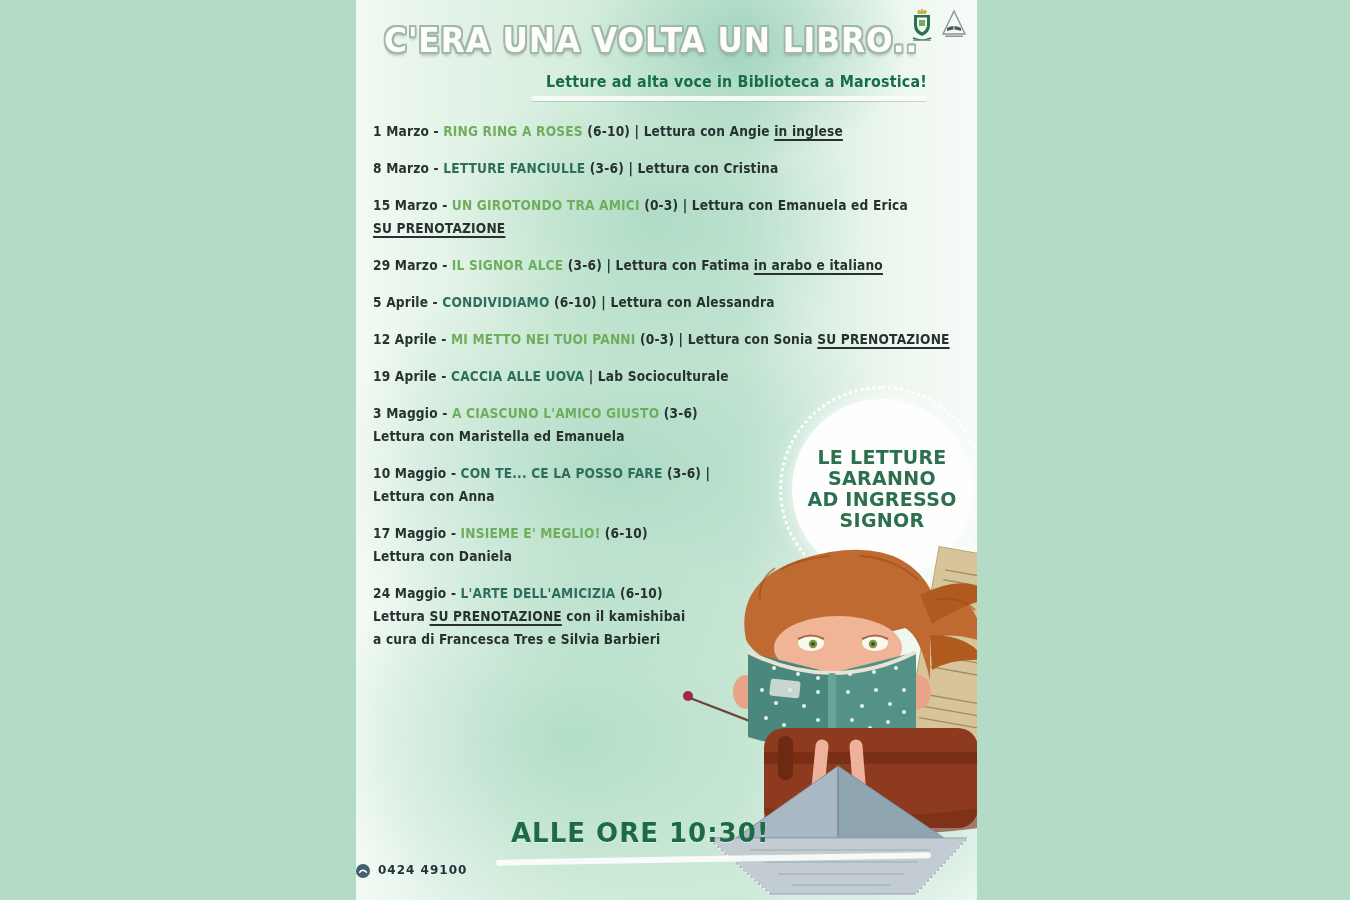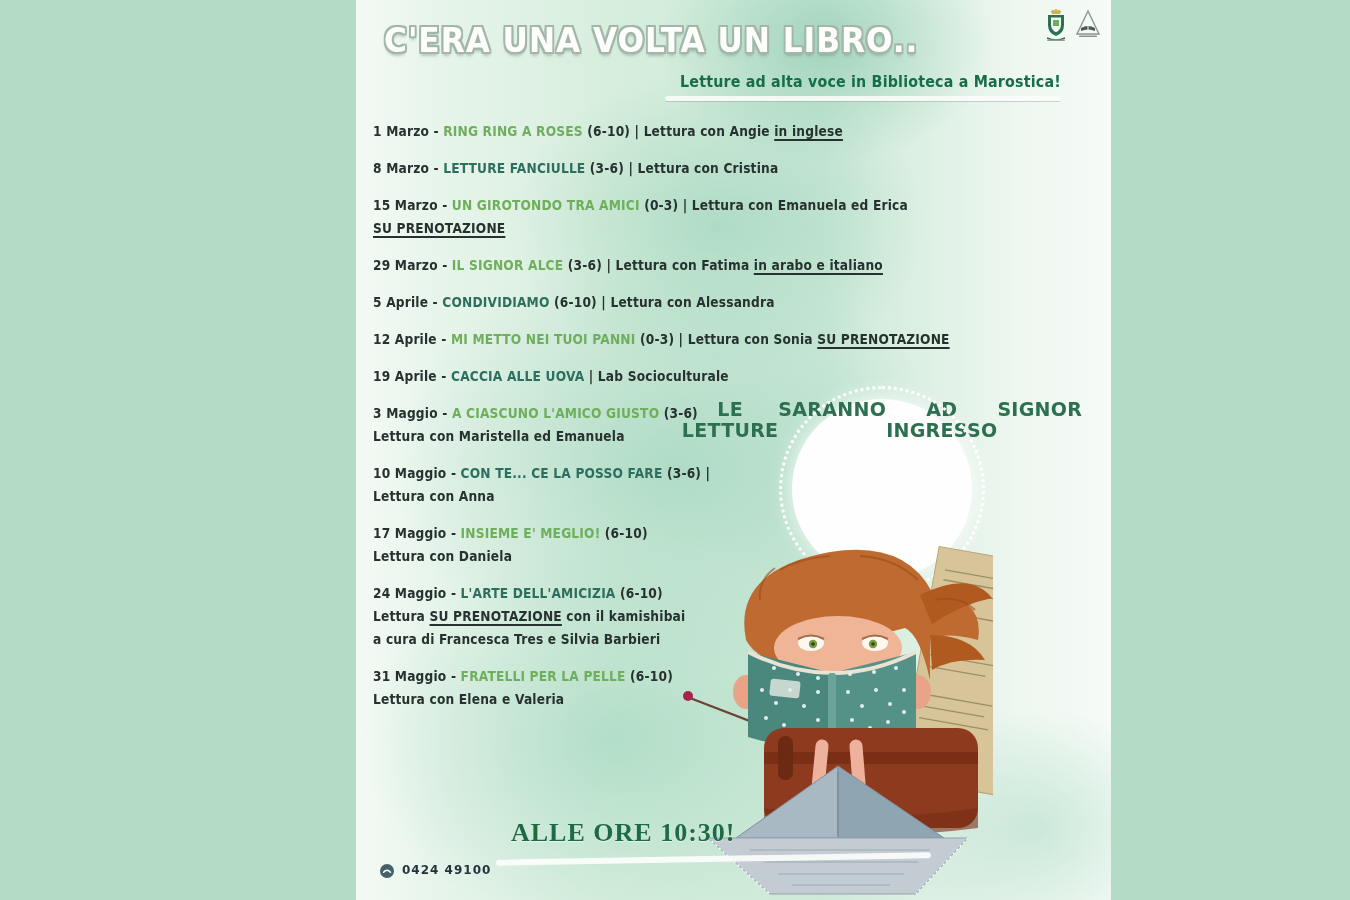--- a/index.html
+++ b/index.html
@@ -1,20 +1,20 @@
 <!DOCTYPE html>
 <html><head>
 <meta charset="utf-8">
 <style>
   * { margin:0; padding:0; box-sizing:border-box; }
   html,body { width:1350px; height:900px; overflow:hidden; }
   body { background:#b3dbc6; font-family:"DejaVu Sans","Liberation Sans",sans-serif; }
   .stage { position:relative; width:1350px; height:900px; }
   .poster {
-    position:absolute; left:356px; top:0; width:755px; height:900px; overflow:hidden;
+    position:absolute; left:356px; top:0; width:621px; height:900px; overflow:hidden;
     background:
       radial-gradient(ellipse 240px 170px at 62% 5%,  rgba(134,199,172,.60), rgba(134,199,172,0) 70%),
       radial-gradient(ellipse 300px 220px at 48% 25%, rgba(146,206,180,.55), rgba(146,206,180,0) 70%),
       radial-gradient(ellipse 390px 300px at 42% 52%, rgba(138,202,176,.50), rgba(138,202,176,0) 72%),
       radial-gradient(ellipse 350px 270px at 34% 82%, rgba(148,208,182,.55), rgba(148,208,182,0) 72%),
       radial-gradient(ellipse 220px 170px at 90% 92%, rgba(148,208,182,.40), rgba(148,208,182,0) 70%),
       linear-gradient(90deg,#f3faf4 0%, #e6f4ea 12%, #d7eedd 34%, #cde9d8 62%, #eef7f0 88%, #f6fbf7 100%);
   }
 
   
@@ -47,44 +47,43 @@
     font-size:13.6px; font-weight:700; letter-spacing:.2px; }
   .seg-date, .seg-plain { color:#273230; }
   .seg-light { color:#6fae5c; }
   .seg-dark  { color:#2e6e5f; }
   .seg-u, .seg-ub { color:#273230; text-decoration:underline; text-decoration-thickness:2px; text-underline-offset:3px; }
 
   
   .badge {
     position:absolute; left:436px; top:399px; width:180px; height:180px; z-index:2;
     background:#fdfefd; border-radius:50%; text-align:center;
-    display:flex; flex-direction:row; justify-content:center;
+    display:flex; flex-direction:column; justify-content:center;
     box-shadow:0 0 24px rgba(255,255,255,.9);
   }
   .badge::before {
     content:""; position:absolute; inset:-13px; border-radius:50%;
     border:3px dotted rgba(255,255,255,.95);
   }
   .badge div { font-size:19px; font-weight:700; line-height:21px; color:#2c7050; letter-spacing:.3px; }
 
   
   .illustration { position:absolute; left:324px; top:540px; width:313px; height:360px; z-index:3; }
 
   
   .time-banner {
     position:absolute; left:155px; top:818px; z-index:5; white-space:nowrap;
     font-size:26px; font-weight:700; color:#1d6b45; letter-spacing:1px;
     text-shadow:0 1px 0 rgba(255,255,255,.5);
-    font-family:Liberation Serif, serif;
   }
   .time-underline {
     position:absolute; left:140px; top:856px; width:435px; height:6px; z-index:5;
     background:rgba(252,253,252,.92); border-radius:3px; transform:rotate(-1deg);
   }
-  .contacts { position:absolute; left:24px; top:861px; z-index:6; }
+  .contacts { position:absolute; left:0; top:861px; z-index:6; }
   .contact-row { display:flex; align-items:center; gap:8px; height:17px; }
   .cicon { width:14px; height:14px; display:inline-block; }
   .contact-text { font-size:12px; font-weight:700; letter-spacing:1px; color:#22343c; white-space:nowrap; }
 </style>
 </head>
 <body>
 
 <div class="stage">
   <div class="poster">
 
@@ -151,24 +150,20 @@
           <div class="event-line"><span class="seg-plain">Lettura con Anna</span></div>
         </div>
         <div class="event">
           <div class="event-line"><span class="seg-date">17 Maggio - </span><span class="seg-light">INSIEME E' MEGLIO!</span><span class="seg-plain"> (6-10)</span></div>
           <div class="event-line"><span class="seg-plain">Lettura con Daniela</span></div>
         </div>
         <div class="event">
           <div class="event-line"><span class="seg-date">24 Maggio - </span><span class="seg-dark">L'ARTE DELL'AMICIZIA</span><span class="seg-plain"> (6-10)</span></div>
           <div class="event-line"><span class="seg-plain">Lettura </span><span class="seg-ub">SU PRENOTAZIONE</span><span class="seg-plain"> con il kamishibai</span></div>
           <div class="event-line"><span class="seg-plain">a cura di Francesca Tres e Silvia Barbieri</span></div>
-        </div>
-        <div class="event">
-          <div class="event-line"><span class="seg-date">31 Maggio - </span><span class="seg-light">FRATELLI PER LA PELLE</span><span class="seg-plain"> (6-10)</span></div>
-          <div class="event-line"><span class="seg-plain">Lettura con Elena e Valeria</span></div>
         </div>
       </div>
 
     <div class="badge">
       <div>LE LETTURE</div>
       <div>SARANNO</div>
       <div>AD INGRESSO</div>
       <div>SIGNOR</div>
     </div>
 

